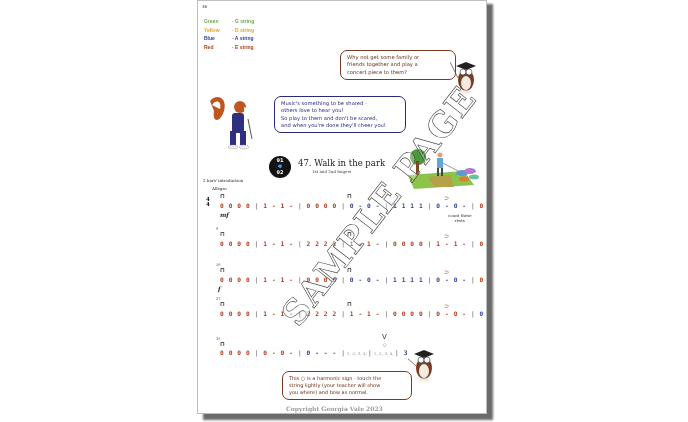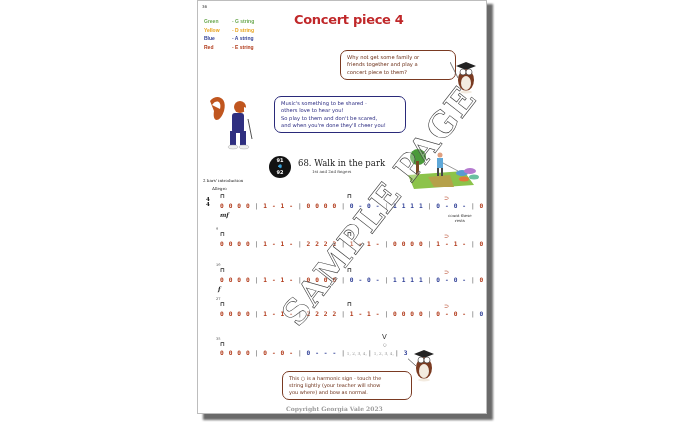--- a/index.html
+++ b/index.html
@@ -58,21 +58,20 @@
     <div style="color:#2f3f96">
         <span class="c">Blue</span>
         <span>- A string</span>
       </div>
     <div style="color:#b13a1a">
         <span class="c">Red</span>
         <span>- E string</span>
       </div>
   </div>
 
-  <div class="abs title">Concert piece 4</div>
 
   <div class="abs bubble" style="left:142px;top:49px;width:102px;">
     <div>Why not get some family or</div>
     <div>friends together and play a</div>
     <div>concert piece to them?</div>
   </div>
   <svg class="abs owl" style="left:252px;top:57px;" viewBox="0 0 26 36">
     <line x1="0" y1="4" x2="8" y2="20" stroke="#555" stroke-width="0.8"></line>
     <polygon points="6,8 16,4 26,8 16,12" fill="#222"></polygon>
     <ellipse cx="16" cy="22" rx="8" ry="11" fill="#7a3b22"></ellipse>
@@ -117,21 +116,21 @@
     <ellipse cx="60" cy="38" rx="5" ry="2.5" fill="#e07a3a"></ellipse>
     <ellipse cx="70" cy="36" rx="5" ry="2.5" fill="#6ac0a0"></ellipse>
   </svg>
 
   <div class="abs play-badge">
     <div style="margin-top:1px">91</div>
     <div class="spk">🔊︎</div>
     <div>92</div>
   </div>
 
-  <div class="abs song-title">68. Walk in the park</div>
+  <div class="abs song-title">47. Walk in the park</div>
   <div class="abs song-sub">1st and 2nd fingers</div>
   <div class="abs intro">2 bars' introduction</div>
   <div class="abs tempo">Allegro</div>
 
   <div class="abs timesig">
     <div>4</div>
     <div>4</div>
   </div>
 
   <div class="bow" style="left:22px;top:191px;">⊓</div>

